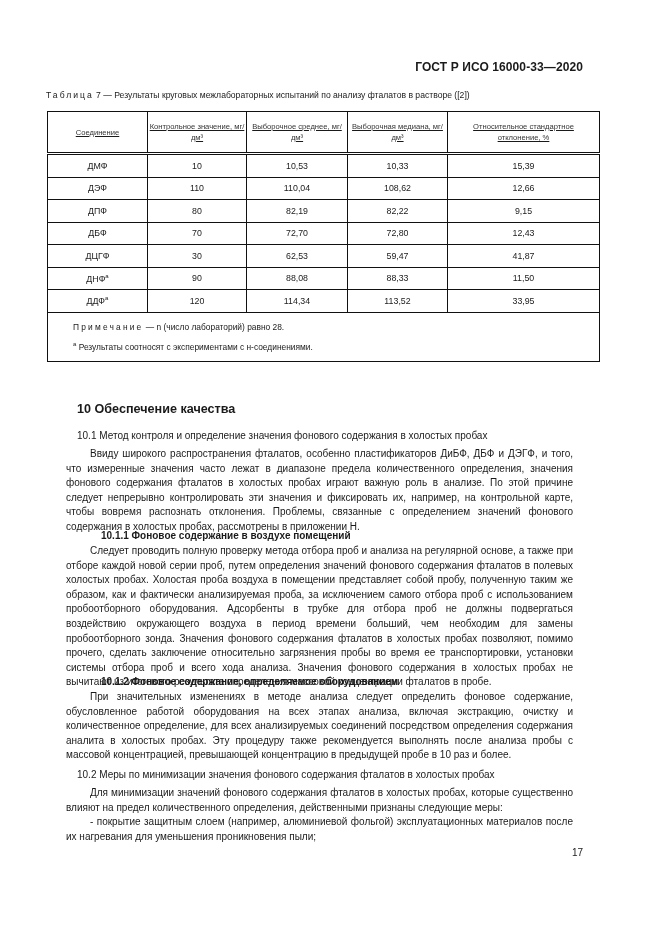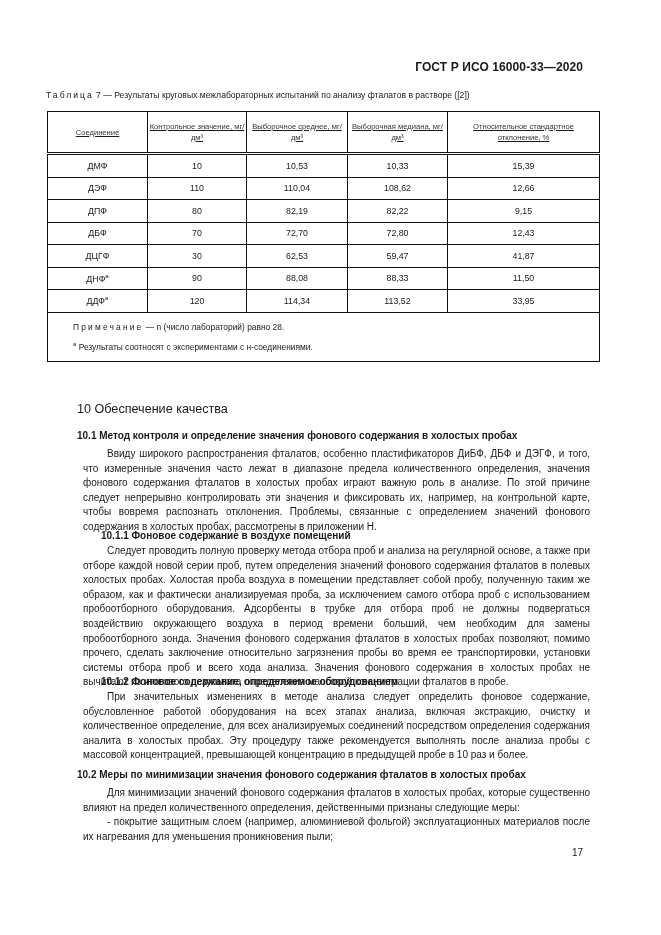--- a/index.html
+++ b/index.html
@@ -23,24 +23,24 @@
   table.data td, table.data th {
     border: 1.5px solid #111; text-align: center; vertical-align: middle;
     font-weight: normal; padding: 0;
   }
   table.data thead th { height: 40px; font-size: 7.6px; line-height: 11px; color: #333; }
   table.data thead tr { border-bottom: 3px double #111; text-decoration: underline; }
   table.data tbody td { height: 21.5px; }
   table.data td.notes { text-align: left; padding: 6px 0 6px 25px; font-size: 8.4px; line-height: 17px; }
   .spaced2 { letter-spacing: 2.2px; }
   sup { font-size: 6px; }
-  .h2 { position: absolute; left: 77px; top: 402px; font-size: 12.6px; font-weight: normal; }
-  .h3 { position: absolute; left: 77px; font-size: 10px; font-weight: bold; }
+  .h2 { position: absolute; left: 77px; top: 402px; font-size: 12.6px; font-weight: bold; }
+  .h3 { position: absolute; left: 77px; font-size: 10px; font-weight: normal; }
   .para {
-    position: absolute; left: 83px; width: 507px; font-size: 10px; line-height: 14.6px;
+    position: absolute; left: 66px; width: 507px; font-size: 10px; line-height: 14.6px;
     text-align: justify; text-indent: 24px;
   }
   .sub { position: absolute; left: 101px; font-size: 10px; font-weight: bold; }
   .pagenum { position: absolute; right: 78px; top: 847px; font-size: 10px; }
 </style>
 </head>
 <body>
 
 <div class="header">ГОСТ Р ИСО 16000-33—2020</div>
 

